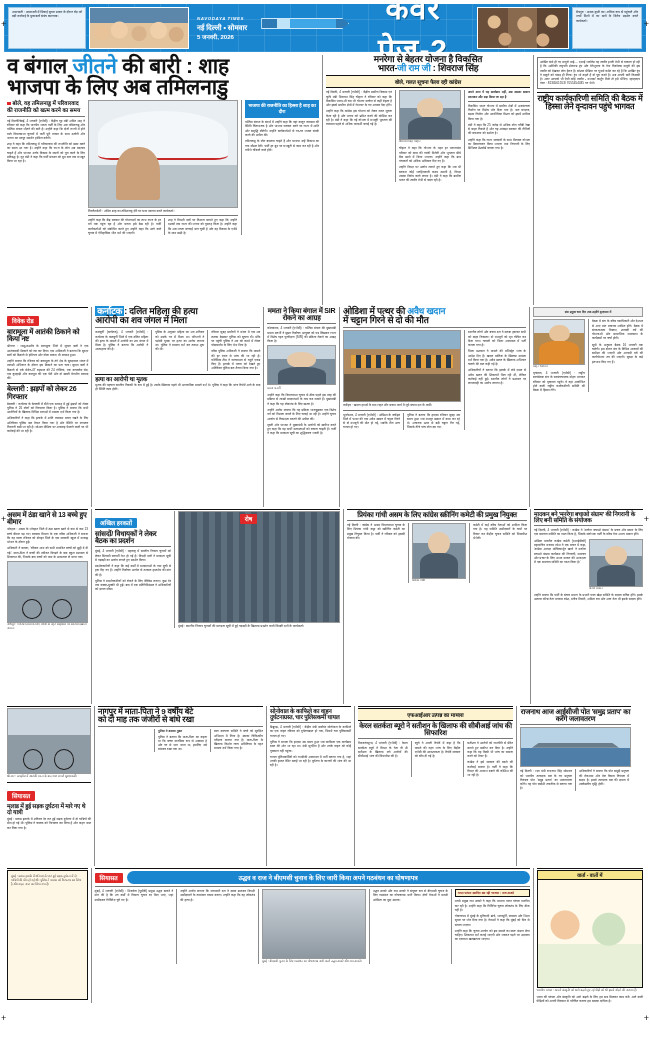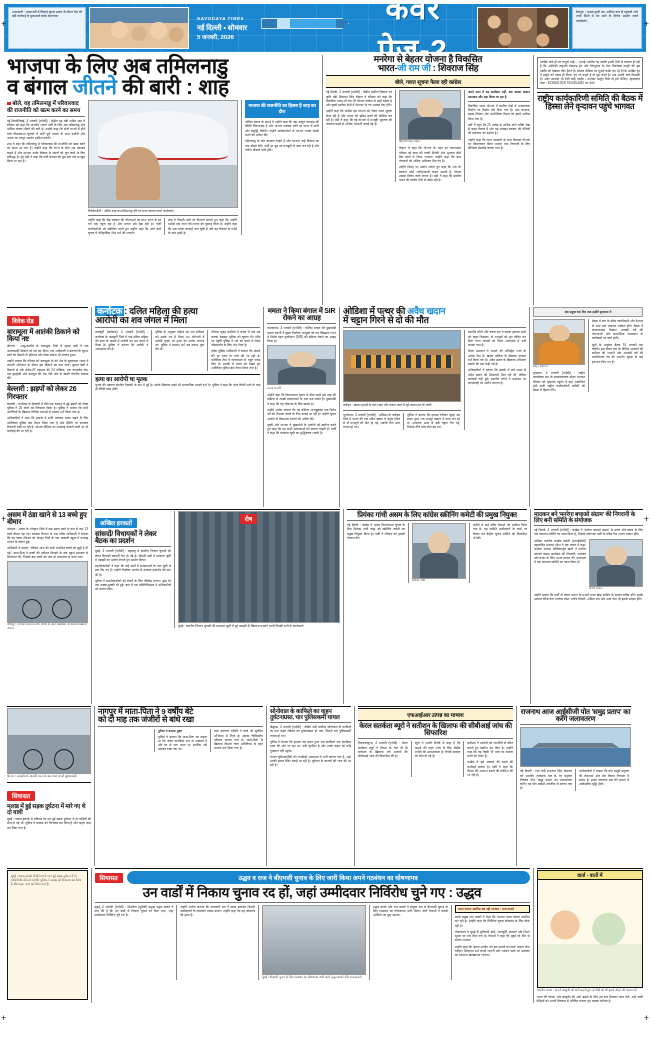--- a/index.html
+++ b/index.html
@@ -223,24 +223,24 @@
     </div>
     <div class="mh-pen"></div>
     <div class="mh-title">कवर पेज-2</div>
     <div class="mh-photo2"></div>
     <div class="mh-note2">बेंगलुरु : अवक्र कुली का। अभिक रूप से पहुंचाने और उनमें मिलों में का बलों के विरोध प्रदर्शन करते कार्यकर्ता।</div>
   </div>
 
   <div class="grid" style="height:250px;">
 
     <div class="col" style="width:318px;">
-      <div class="hl h-lead">भाजपा के लिए अब तमिलनाडु</div>
       <div class="hl h-lead">
         <span>व बंगाल </span><span class="blue">जीतने</span><span> की बारी : शाह</span>
       </div>
+      <div class="hl h-lead">भाजपा के लिए अब तमिलनाडु</div>
       <div style="display:flex; gap:3px; margin-top:2px;">
         <div style="width:78px;">
           <div class="bullet-sub">बोले, वह तमिलनाडु में परिवारवाद की राजनीति को खत्म करने का समय</div>
           <div class="rule-thin" style="margin:2px 0;"></div>
           <div class="body-text">नई दिल्ली/चेन्नई, 4 जनवरी (एजेंसी) : केंद्रीय गृह मंत्री अमित शाह ने रविवार को कहा कि भारतीय जनता पार्टी के लिए अब तमिलनाडु और पश्चिम बंगाल जीतने की बारी है। उन्होंने कहा कि दोनों राज्यों में होने वाले विधानसभा चुनावों में पार्टी पूरी ताकत के साथ उतरेगी और जनता का भरपूर समर्थन हासिल करेगी।</div>
           <div class="body-text" style="margin-top:2px;">शाह ने कहा कि तमिलनाडु में परिवारवाद की राजनीति को खत्म करने का समय आ गया है। उन्होंने कहा कि राज्य के लोग अब बदलाव चाहते हैं और भाजपा उनके विकास के सपनों को पूरा करने के लिए प्रतिबद्ध है। गृह मंत्री ने कहा कि पार्टी संगठन को बूथ स्तर तक मजबूत किया जा रहा है।</div>
         </div>
         <div style="width:150px;">
           <div class="photo ph-plane" style="height:108px;"></div>
           <div class="cap" style="margin-top:1px;">तिरुनेलवेली : अमित शाह का तमिलनाडु दौरे पर भव्य स्वागत करते कार्यकर्ता।</div>
@@ -512,21 +512,20 @@
         <div style="padding:3px; font-size:3px; line-height:1.4; color:#333;">मुंबई : मलाड इलाके में शनिवार देर रात हुई सड़क दुर्घटना में दो यात्रियों की मौत हो गई थी। पुलिस ने चालक को गिरफ्तार कर लिया है और वाहन जब्त कर लिया गया है।</div>
       </div>
     </div>
 
     <div class="col vline" style="width:442px;">
       <div class="rule" style="margin-bottom:2px;"></div>
       <div style="display:flex; align-items:center; gap:4px;">
         <div class="section-tag">सियासत</div>
         <div class="center-band" style="flex:1;">उद्धव व राज ने बीएमसी चुनाव के लिए जारी किया अपने गठबंधन का घोषणापत्र</div>
       </div>
-      <div class="hl" style="font-size:13.5px; text-align:center; margin-top:2px;">उन वार्डों में निकाय चुनाव रद हों, जहां उम्मीदवार निर्विरोध चुने गए : उद्धव</div>
       <div class="rule-thin" style="margin:2px 0;"></div>
       <div style="display:flex; gap:3px;">
         <div class="body-text" style="width:80px;">मुंबई, 4 जनवरी (एजेंसी) : शिवसेना (यूबीटी) प्रमुख उद्धव ठाकरे ने मांग की है कि उन वार्डों में निकाय चुनाव रद किए जाएं, जहां उम्मीदवार निर्विरोध चुने गए हैं।</div>
         <div class="body-text vline" style="width:80px; padding-left:3px;">उन्होंने आरोप लगाया कि सत्ताधारी दल ने दबाव डालकर विपक्षी उम्मीदवारों के नामांकन वापस कराए। उन्होंने कहा कि यह लोकतंत्र की हत्या है।</div>
         <div class="vline" style="width:110px; padding-left:3px;">
           <div class="photo ph-gray" style="height:70px;"></div>
           <div class="cap" style="font-size:3px; margin-top:1px;">मुंबई : बीएमसी चुनाव के लिए गठबंधन का घोषणापत्र जारी करते उद्धव ठाकरे और राज ठाकरे।</div>
         </div>
         <div class="body-text vline" style="width:80px; padding-left:3px;">उद्धव ठाकरे और राज ठाकरे ने संयुक्त रूप से बीएमसी चुनाव के लिए गठबंधन का घोषणापत्र जारी किया। दोनों नेताओं ने मराठी अस्मिता का मुद्दा उठाया।</div>
         <div class="vline" style="width:80px; padding-left:3px;">

